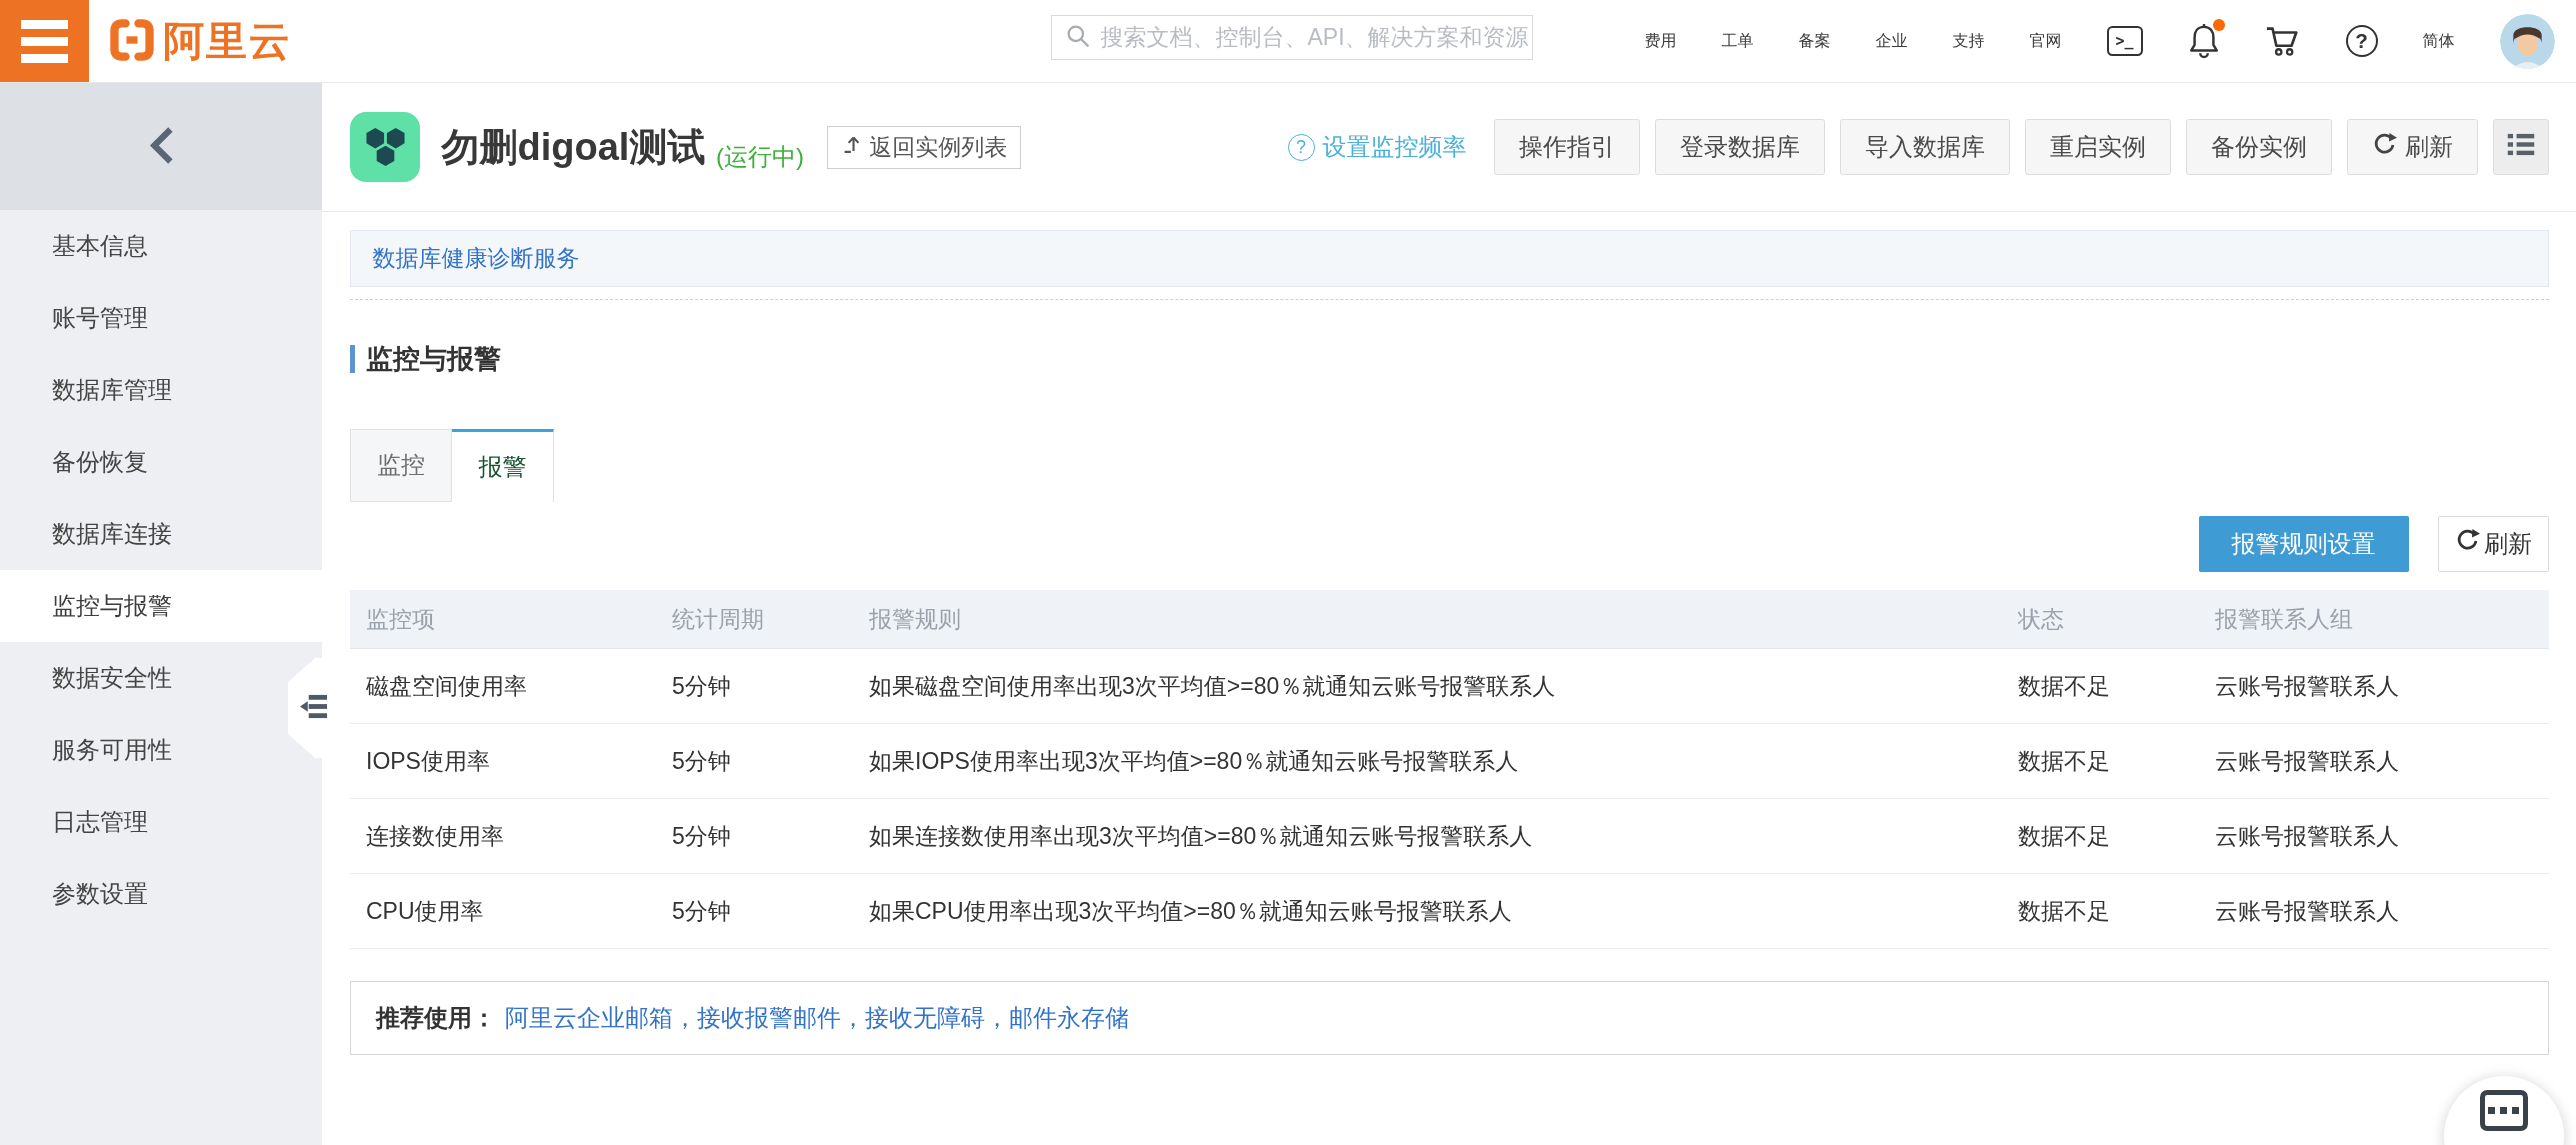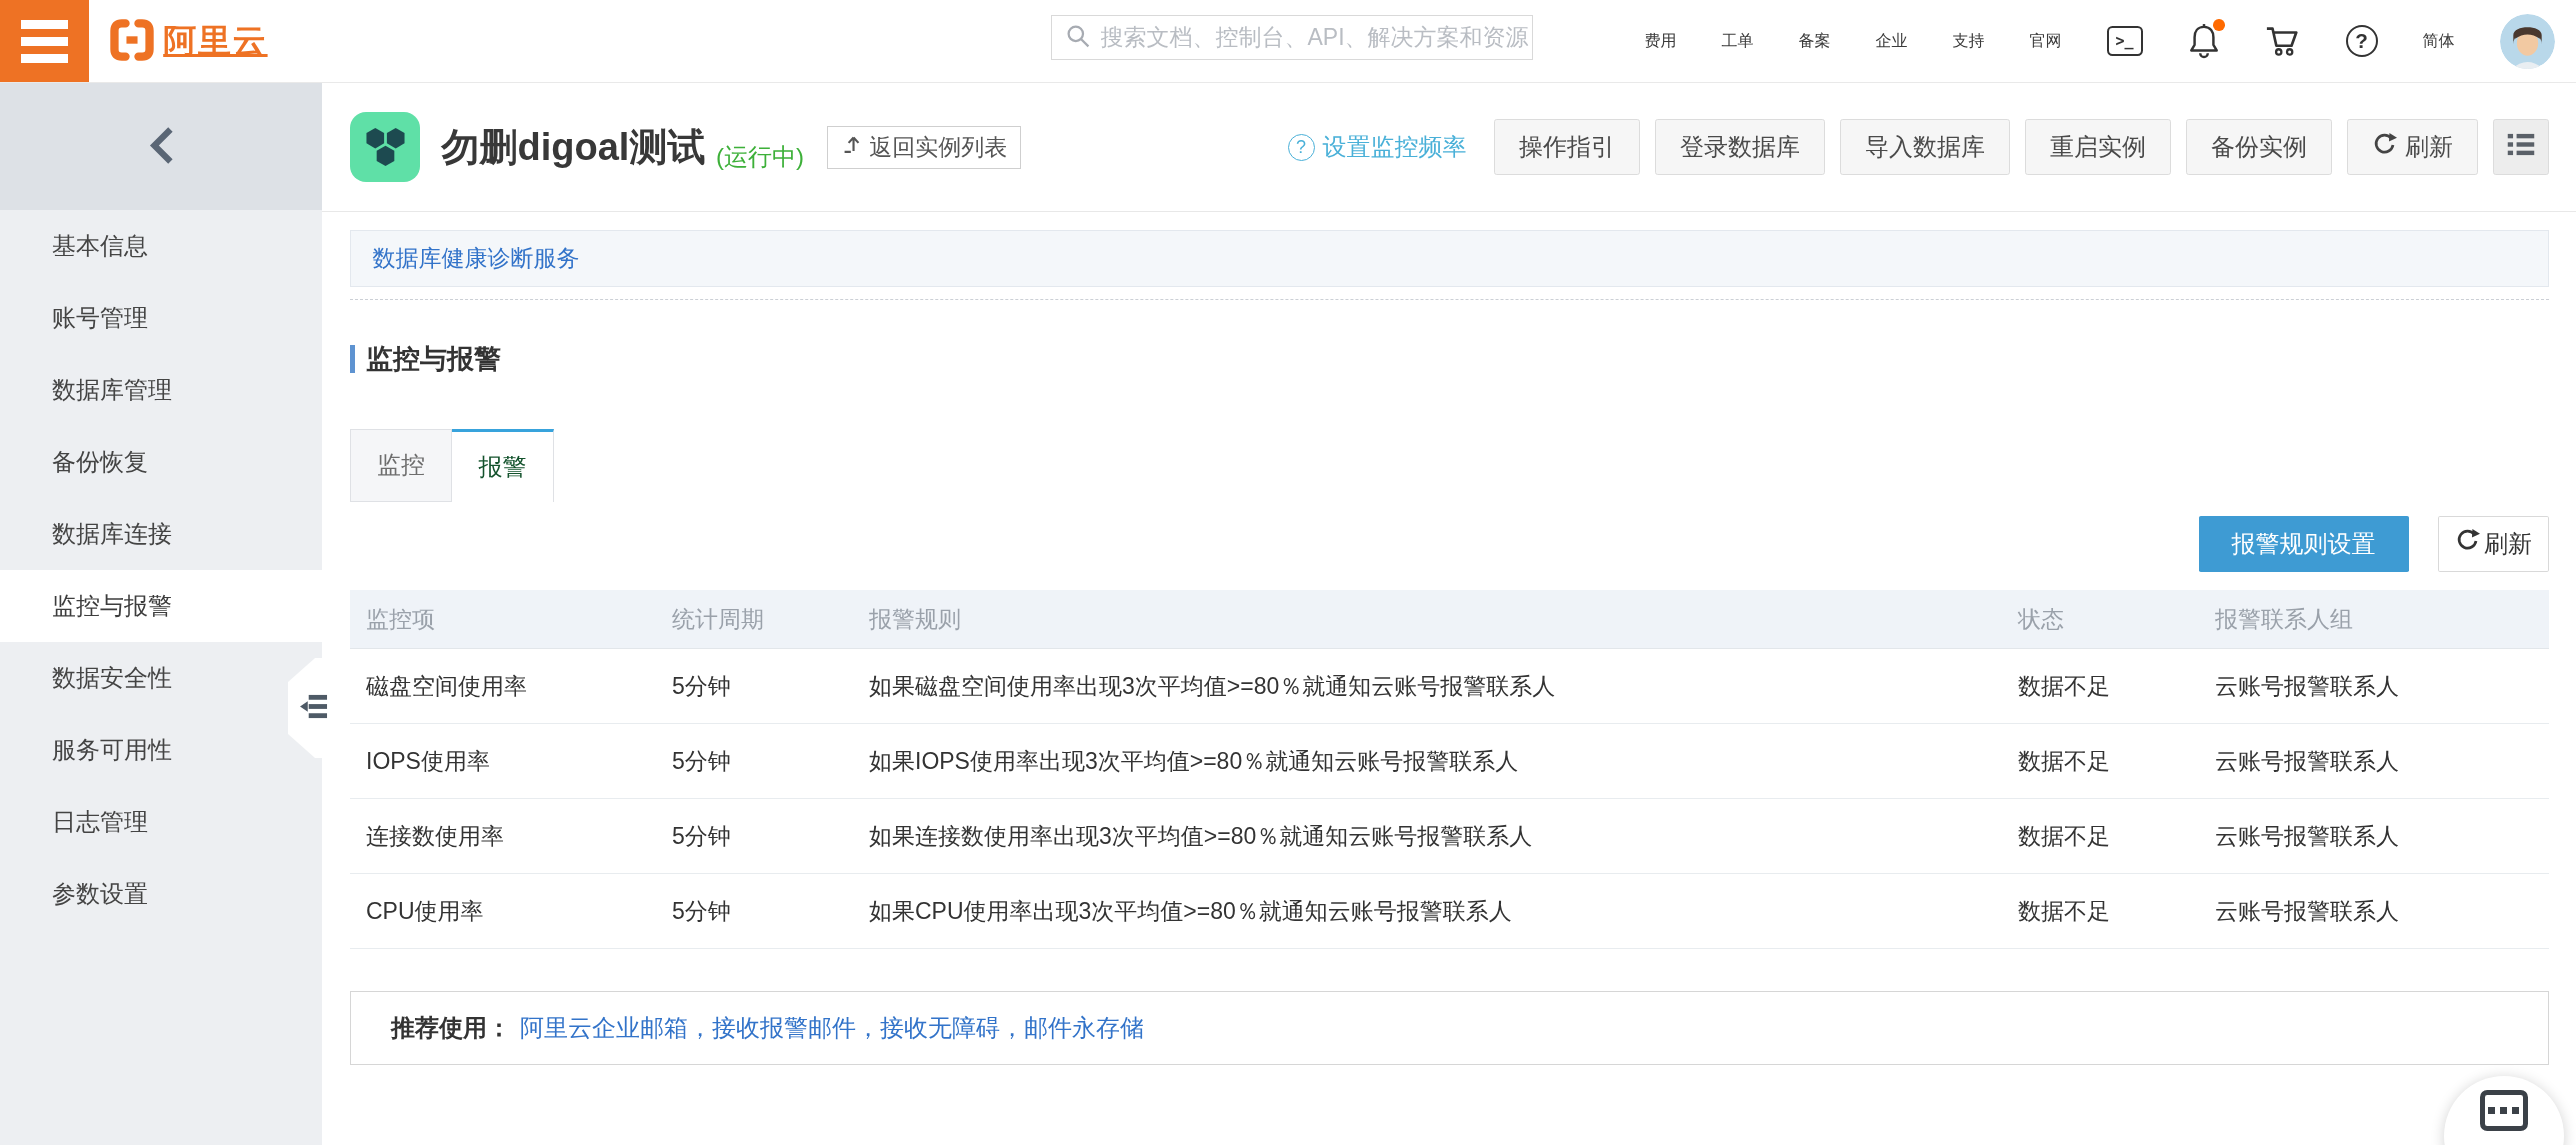--- a/index.html
+++ b/index.html
@@ -7,21 +7,21 @@
     font-family: "Liberation Sans", "DejaVu Sans", sans-serif; background: #fff; color: #333; }
   body { position: relative; }
 
   
   .header { position: absolute; top: 0; left: 0; width: 2576px; height: 83px;
     background: #fff; border-bottom: 0.9px solid #e9e9e9; z-index: 30; }
   .hamburger { position: absolute; left: 0; top: 0; width: 89px; height: 82px; background: #ee7224;
     display: flex; flex-direction: column; align-items: center; justify-content: center; gap: 8px; cursor: pointer; }
   .hamburger .bar { width: 47px; height: 9px; background: #fff; }
   .logo { position: absolute; left: 108px; top: 0; height: 82px; display: flex; align-items: center; gap: 7.2px; cursor: pointer; }
-  .logo-text { color: #ee7224; font-size: 33px; font-weight: bold; letter-spacing: 1.8px; text-decoration: underline; }
+  .logo-text { color: #ee7224; font-size: 41px; font-weight: bold; letter-spacing: 1.8px; }
   .search-box { position: absolute; left: 1051px; top: 15px; width: 482px; height: 45px;
     border: 0.9px solid #d9d9d9; display: flex; align-items: center; padding-left: 12.5px; background: #fff; }
   .search-box input { border: none; outline: none; flex: 1; font-size: 23px; color: #333; margin-left: 9px;
     font-family: inherit; background: transparent; }
   .search-box input::placeholder { color: #b9bdc3; }
   .header-right { position: absolute; right: 21.5px; top: 0; height: 82px; display: flex; align-items: center; gap: 45px; }
   .nav-link { font-size: 16px; color: #3b3b3b; cursor: pointer; white-space: nowrap; }
   .hicon { position: relative; display: flex; align-items: center; justify-content: center; cursor: pointer; }
   .terminal-box { width: 36px; height: 30px; border: 2.7px solid #333; border-radius: 5.4px;
     display: flex; align-items: center; justify-content: center;
@@ -83,22 +83,22 @@
     padding: 0 16px; display: flex; align-items: center; gap: 4.5px; border-radius: 1.8px; cursor: pointer; white-space: nowrap; }
 
   table.alarm { width: 100%; border-collapse: collapse; margin-top: 18px; table-layout: fixed; }
   table.alarm th { height: 59px; background: #eff3f8; color: #9aa1aa; font-weight: normal; font-size: 23px;
     text-align: left; padding-left: 16px; border-bottom: 0.9px solid #e2e6ea; white-space: nowrap; }
   table.alarm td { height: 75px; border-bottom: 0.9px solid #e8ecef; font-size: 23px; color: #333;
     padding-left: 16px; white-space: nowrap; overflow: hidden; }
   .status-red { color: #e2433a; }
 
   .tip { margin-top: 34px; color: #999; font-size: 23px; }
-  .recommend { margin-top: 42px; height: 74px; border: 0.9px solid #d6d6d6; background: #fff;
-    display: flex; align-items: center; padding-left: 40px; font-size: 24px; }
+  .recommend { margin-top: 32px; height: 74px; border: 0.9px solid #d6d6d6; background: #fff;
+    display: flex; align-items: center; padding-left: 25px; font-size: 24px; }
   .recommend-label { font-weight: bold; color: #333; white-space: nowrap; }
   .recommend-link { color: #3273c9; margin-left: 9px; cursor: pointer; text-decoration: none; white-space: nowrap; }
 
   .chat-fab { position: absolute; right: 12.5px; bottom: -50px; width: 120px; height: 120px; border-radius: 50%;
     background: #fff; box-shadow: 0 1.8px 14.3px rgba(0,0,0,.18); display: flex; justify-content: center;
     padding-top: 14.3px; cursor: pointer; z-index: 40; }
   .chat-icon { width: 48px; height: 41px; border: 5.4px solid #3b4148; border-radius: 7.2px;
     display: flex; gap: 4.5px; align-items: center; justify-content: center; }
   .chat-icon .dot { width: 7.2px; height: 7.2px; background: #3b4148; }
 </style>

